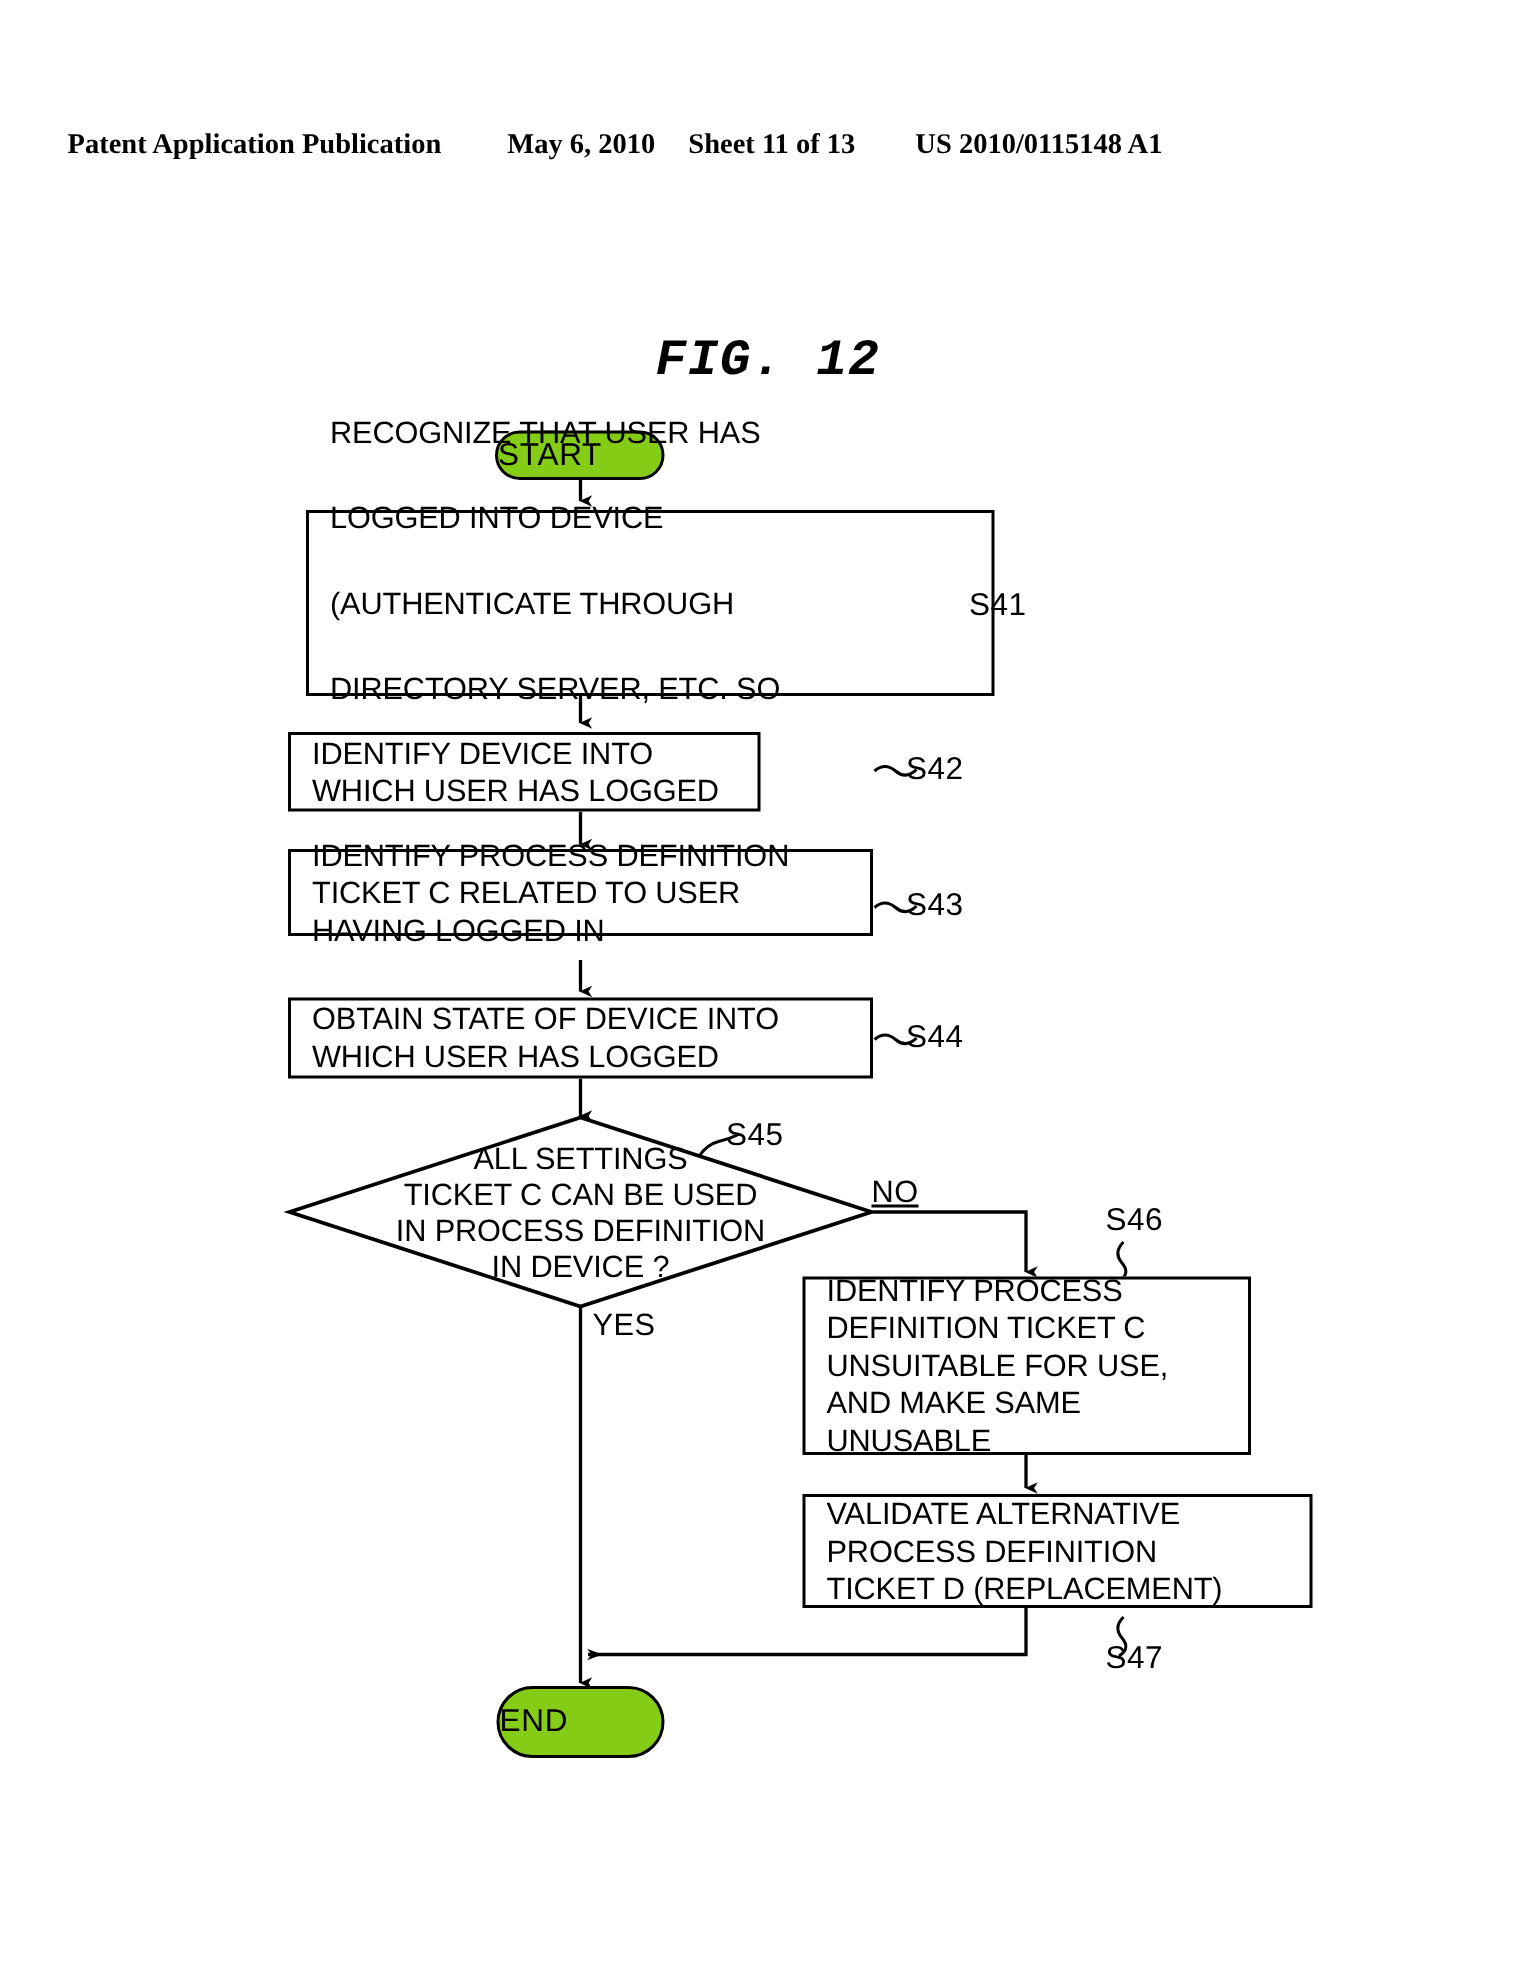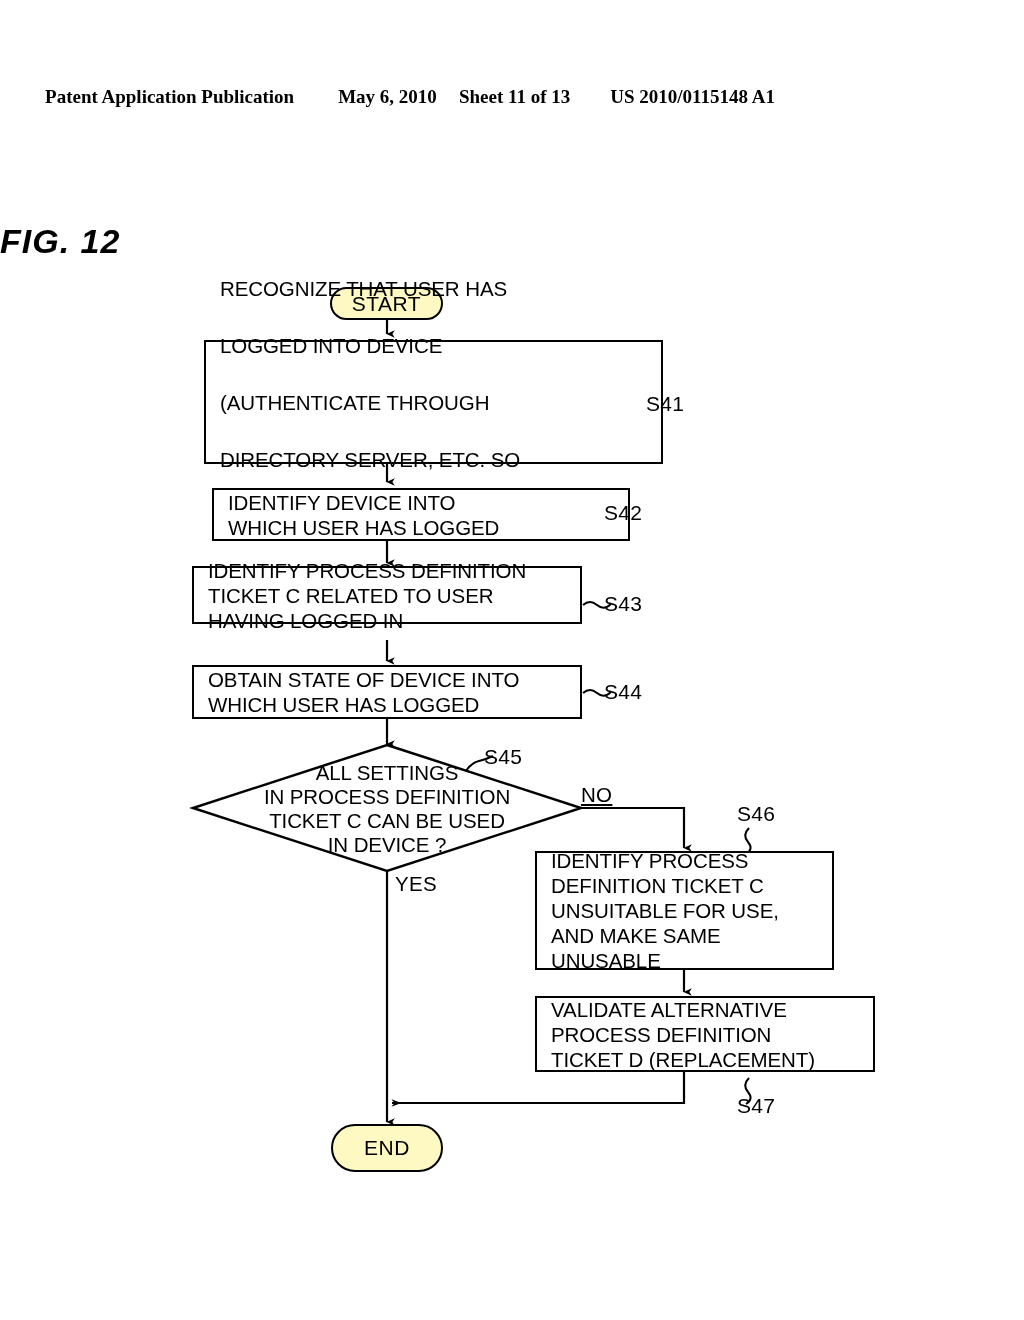--- a/index.html
+++ b/index.html
@@ -39,45 +39,46 @@
   #pub-header .gap-lg { display: inline-block; width: 44px; }
   #pub-header .gap-md { display: inline-block; width: 22px; }
   #pub-header .gap-xl { display: inline-block; width: 40px; }
 
   
   #fig-title {
     position: absolute;
     left: 0;
     top: 222px;
     width: 1024px;
-    font-family: Liberation Sans, sans-serif;
+    text-align: center;
+    font-family: Liberation Mono, monospace;
     font-style: italic;
     font-weight: bold;
     font-size: 34px;
     letter-spacing: 1px;
   }
 
   
   #wires {
     position: absolute;
     left: 0; top: 0;
     width: 1024px;
     height: 1320px;
     pointer-events: none;
   }
 
   
   .terminator {
     position: absolute;
     border: 2.5px solid #000;
     border-radius: 999px;
-    background: #fef9c3;
+    background: #84cc16;
     display: flex;
     align-items: center;
-    justify-content: center;
+    justify-content: flex-start;
     font-size: 21px;
     letter-spacing: 0.5px;
     box-sizing: border-box;
   }
 
   
   .proc-box {
     position: absolute;
     border: 2.5px solid #000;
     background: #fff;
@@ -189,21 +190,21 @@
 
   <div class="proc-box" style="left:204px; top:340px; width:459px; height:124px;gap:32px;">
     <div class="line">RECOGNIZE THAT USER HAS</div>
     <div class="line">LOGGED INTO DEVICE</div>
     <div class="line">(AUTHENTICATE THROUGH</div>
     <div class="line">DIRECTORY SERVER, ETC. SO</div>
     <div class="line">AS TO LOG IN)</div>
   </div>
   <div class="step-label" style="left:604px; top:392px;margin-left:42px;">S41</div>
 
-  <div class="proc-box" style="left:192px; top:488px; width:418px; height:53px;margin-left:20px;">
+  <div class="proc-box" style="left:192px; top:488px; width:315px; height:53px;">
     <div class="line">IDENTIFY DEVICE INTO</div>
     <div class="line">WHICH USER HAS LOGGED</div>
   </div>
   <div class="step-label" style="left:604px; top:501px;">S42</div>
 
   <div class="proc-box" style="left:192px; top:566px; width:390px; height:58px;">
     <div class="line">IDENTIFY PROCESS DEFINITION</div>
     <div class="line">TICKET C RELATED TO USER</div>
     <div class="line">HAVING LOGGED IN</div>
   </div>
@@ -211,22 +212,22 @@
 
   <div class="proc-box" style="left:192px; top:665px; width:390px; height:54px;">
     <div class="line">OBTAIN STATE OF DEVICE INTO</div>
     <div class="line">WHICH USER HAS LOGGED</div>
   </div>
   <div class="step-label" style="left:604px; top:680px;">S44</div>
 
   <div class="decision" style="left:193px; top:745px; width:388px; height:127px;">
     <div class="dtext">
       <div class="line">ALL SETTINGS</div>
+      <div class="line">TICKET C CAN BE USED</div>
       <div class="line">IN PROCESS DEFINITION</div>
-      <div class="line">TICKET C CAN BE USED</div>
       <div class="line">IN DEVICE ?</div>
     </div>
   </div>
   <div class="step-label" style="left:484px; top:745px;">S45</div>
 
   <div class="branch-label" style="left:581px; top:783px;text-decoration:underline;">NO</div>
   <div class="branch-label" style="left:395px; top:872px;">YES</div>
 
   <div class="proc-box" style="left:535px; top:851px; width:299px; height:119px;">
     <div class="line">IDENTIFY PROCESS</div>

